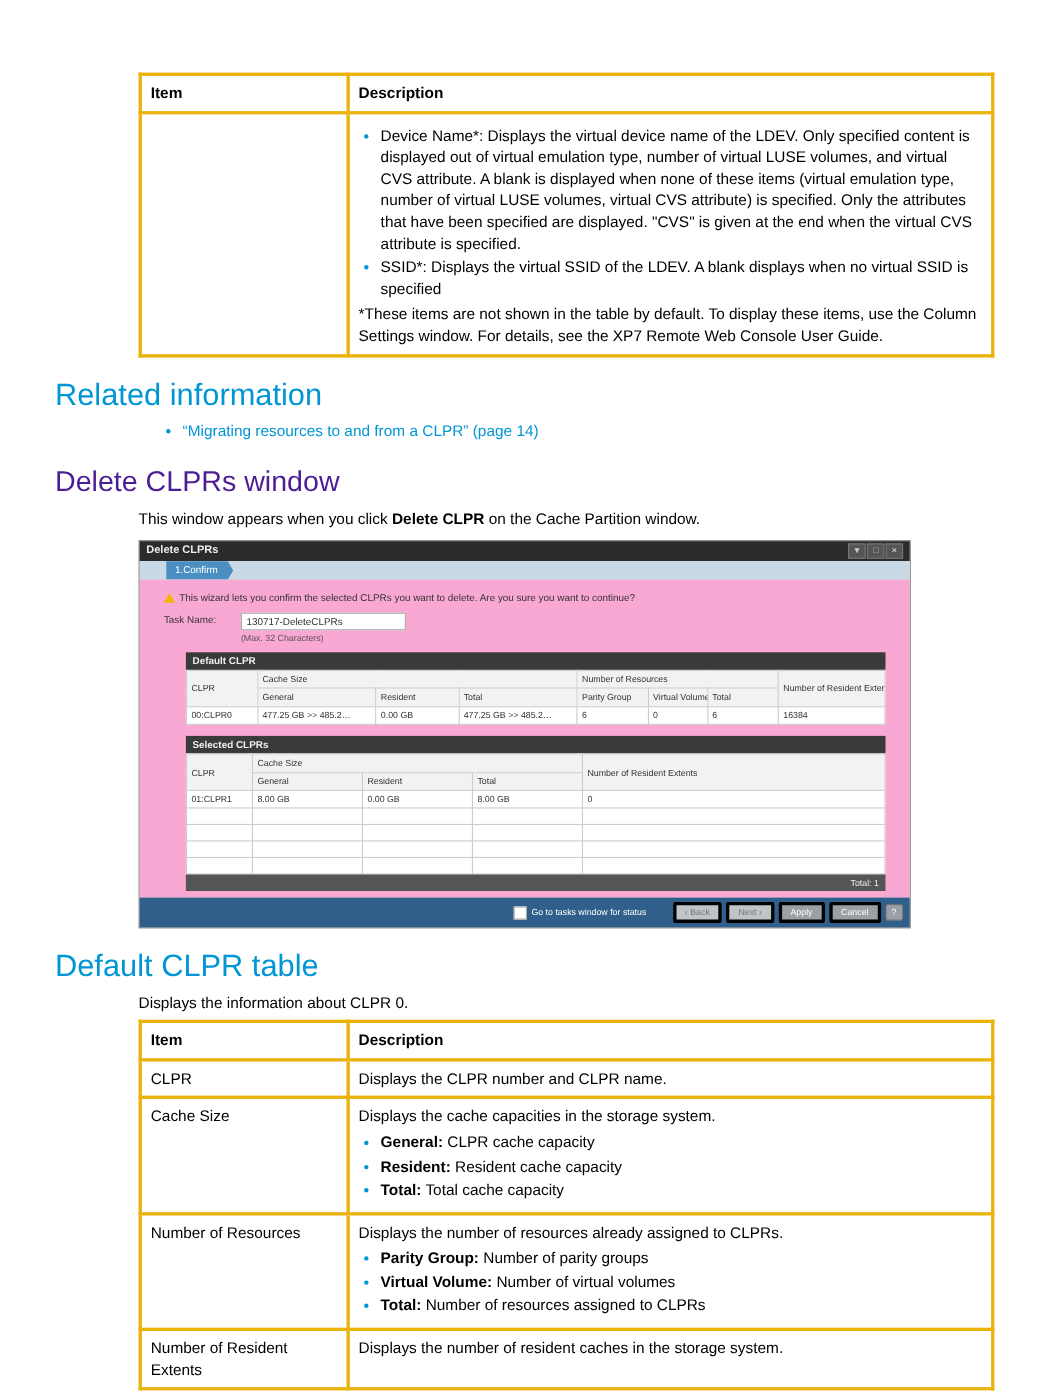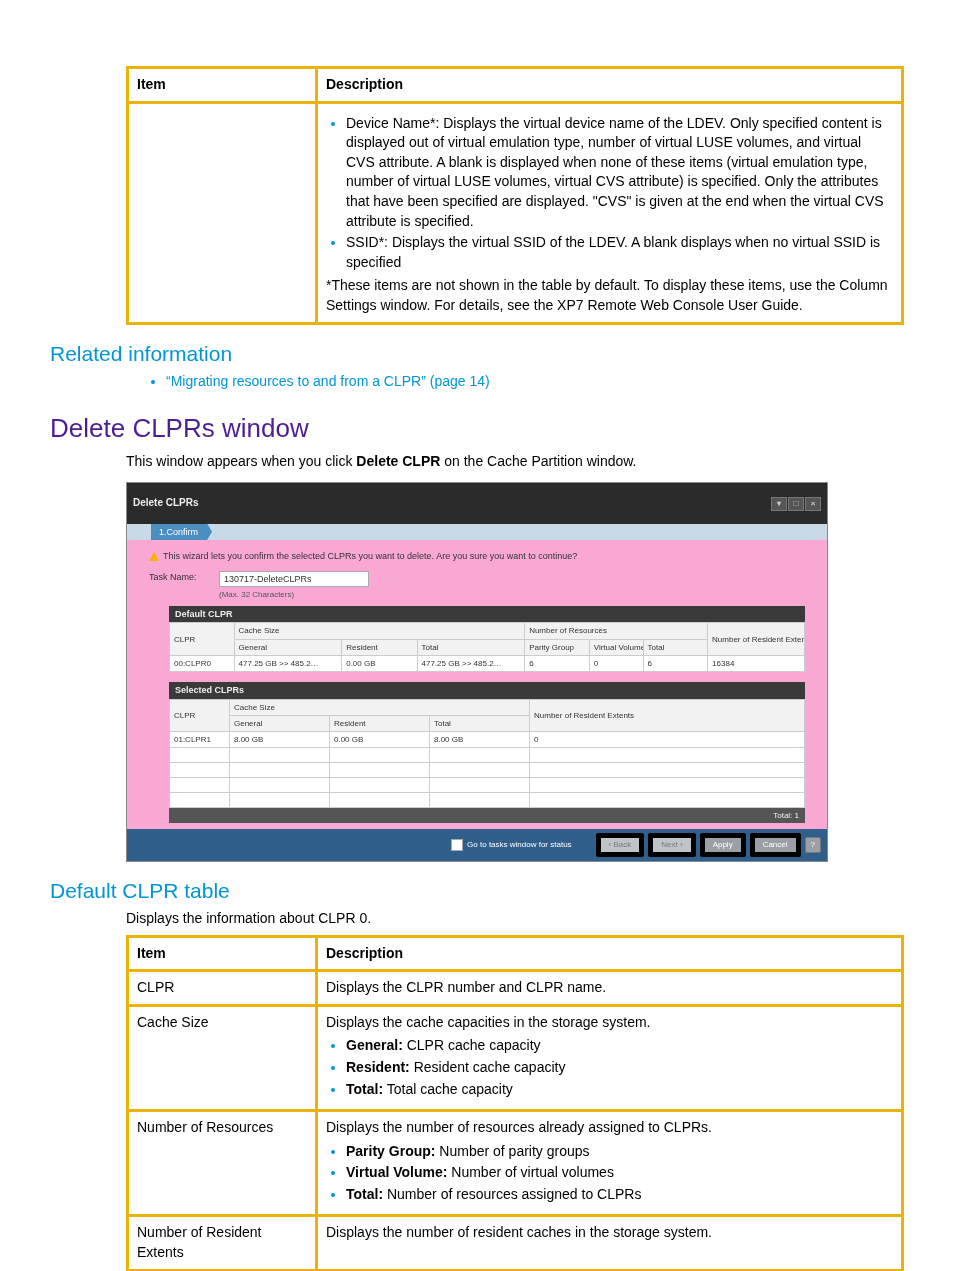--- a/index.html
+++ b/index.html
@@ -14,21 +14,21 @@
   }
   h2.section-title {
     color: #4c1d95;
     font-weight: normal;
     font-size: 26px;
     margin: 18px 0 6px 0;
   }
   h3.subsection {
     color: #0096D6;
     font-weight: normal;
-    font-size: 21px;
+    font-size: 28px;
     margin: 14px 0 4px 0;
   }
   .indent-block { margin-left: 76px; }
   .indent-block-h3 { margin-left: 76px; }
   table.doc-table {
     border-collapse: collapse;
     width: 100%;
     margin: 6px 0;
     font-size: 14px;
   }
@@ -68,21 +68,21 @@
     margin: 10px 0 10px 76px;
     background: #e3e3e3;
     border: 1px solid #888;
     font-family: Arial, sans-serif;
     font-size: 9px;
     color: #333;
   }
   .ss-titlebar {
     background: #2b2b2b;
     color: #eee;
-    padding: 13px 6px;
+    padding: 2px 6px;
     display: flex;
     justify-content: space-between;
     align-items: center;
     font-size: 10px;
     font-weight: bold;
   }
   .ss-winbtns span {
     display: inline-block;
     width: 14px; height: 12px;
     background: #555;
@@ -189,21 +189,21 @@
     display: inline-block;
     vertical-align: middle;
   }
   .ss-footer-label {
     color: #fff;
     font-size: 8px;
     margin-right: 20px;
   }
   .ss-btn {
     background: #9aa0a6;
-    border: 5px solid #000000;
+    border: 3px solid #000000;
     border-radius: 2px;
     color: #fff;
     font-size: 8px;
     padding: 1px 8px;
   }
   .ss-btn.disabled { background: #bfc4c9; color: #777; }
   .ss-helpbtn {
     background: #9aa0a6;
     border: 1px solid #777;
     border-radius: 2px;

